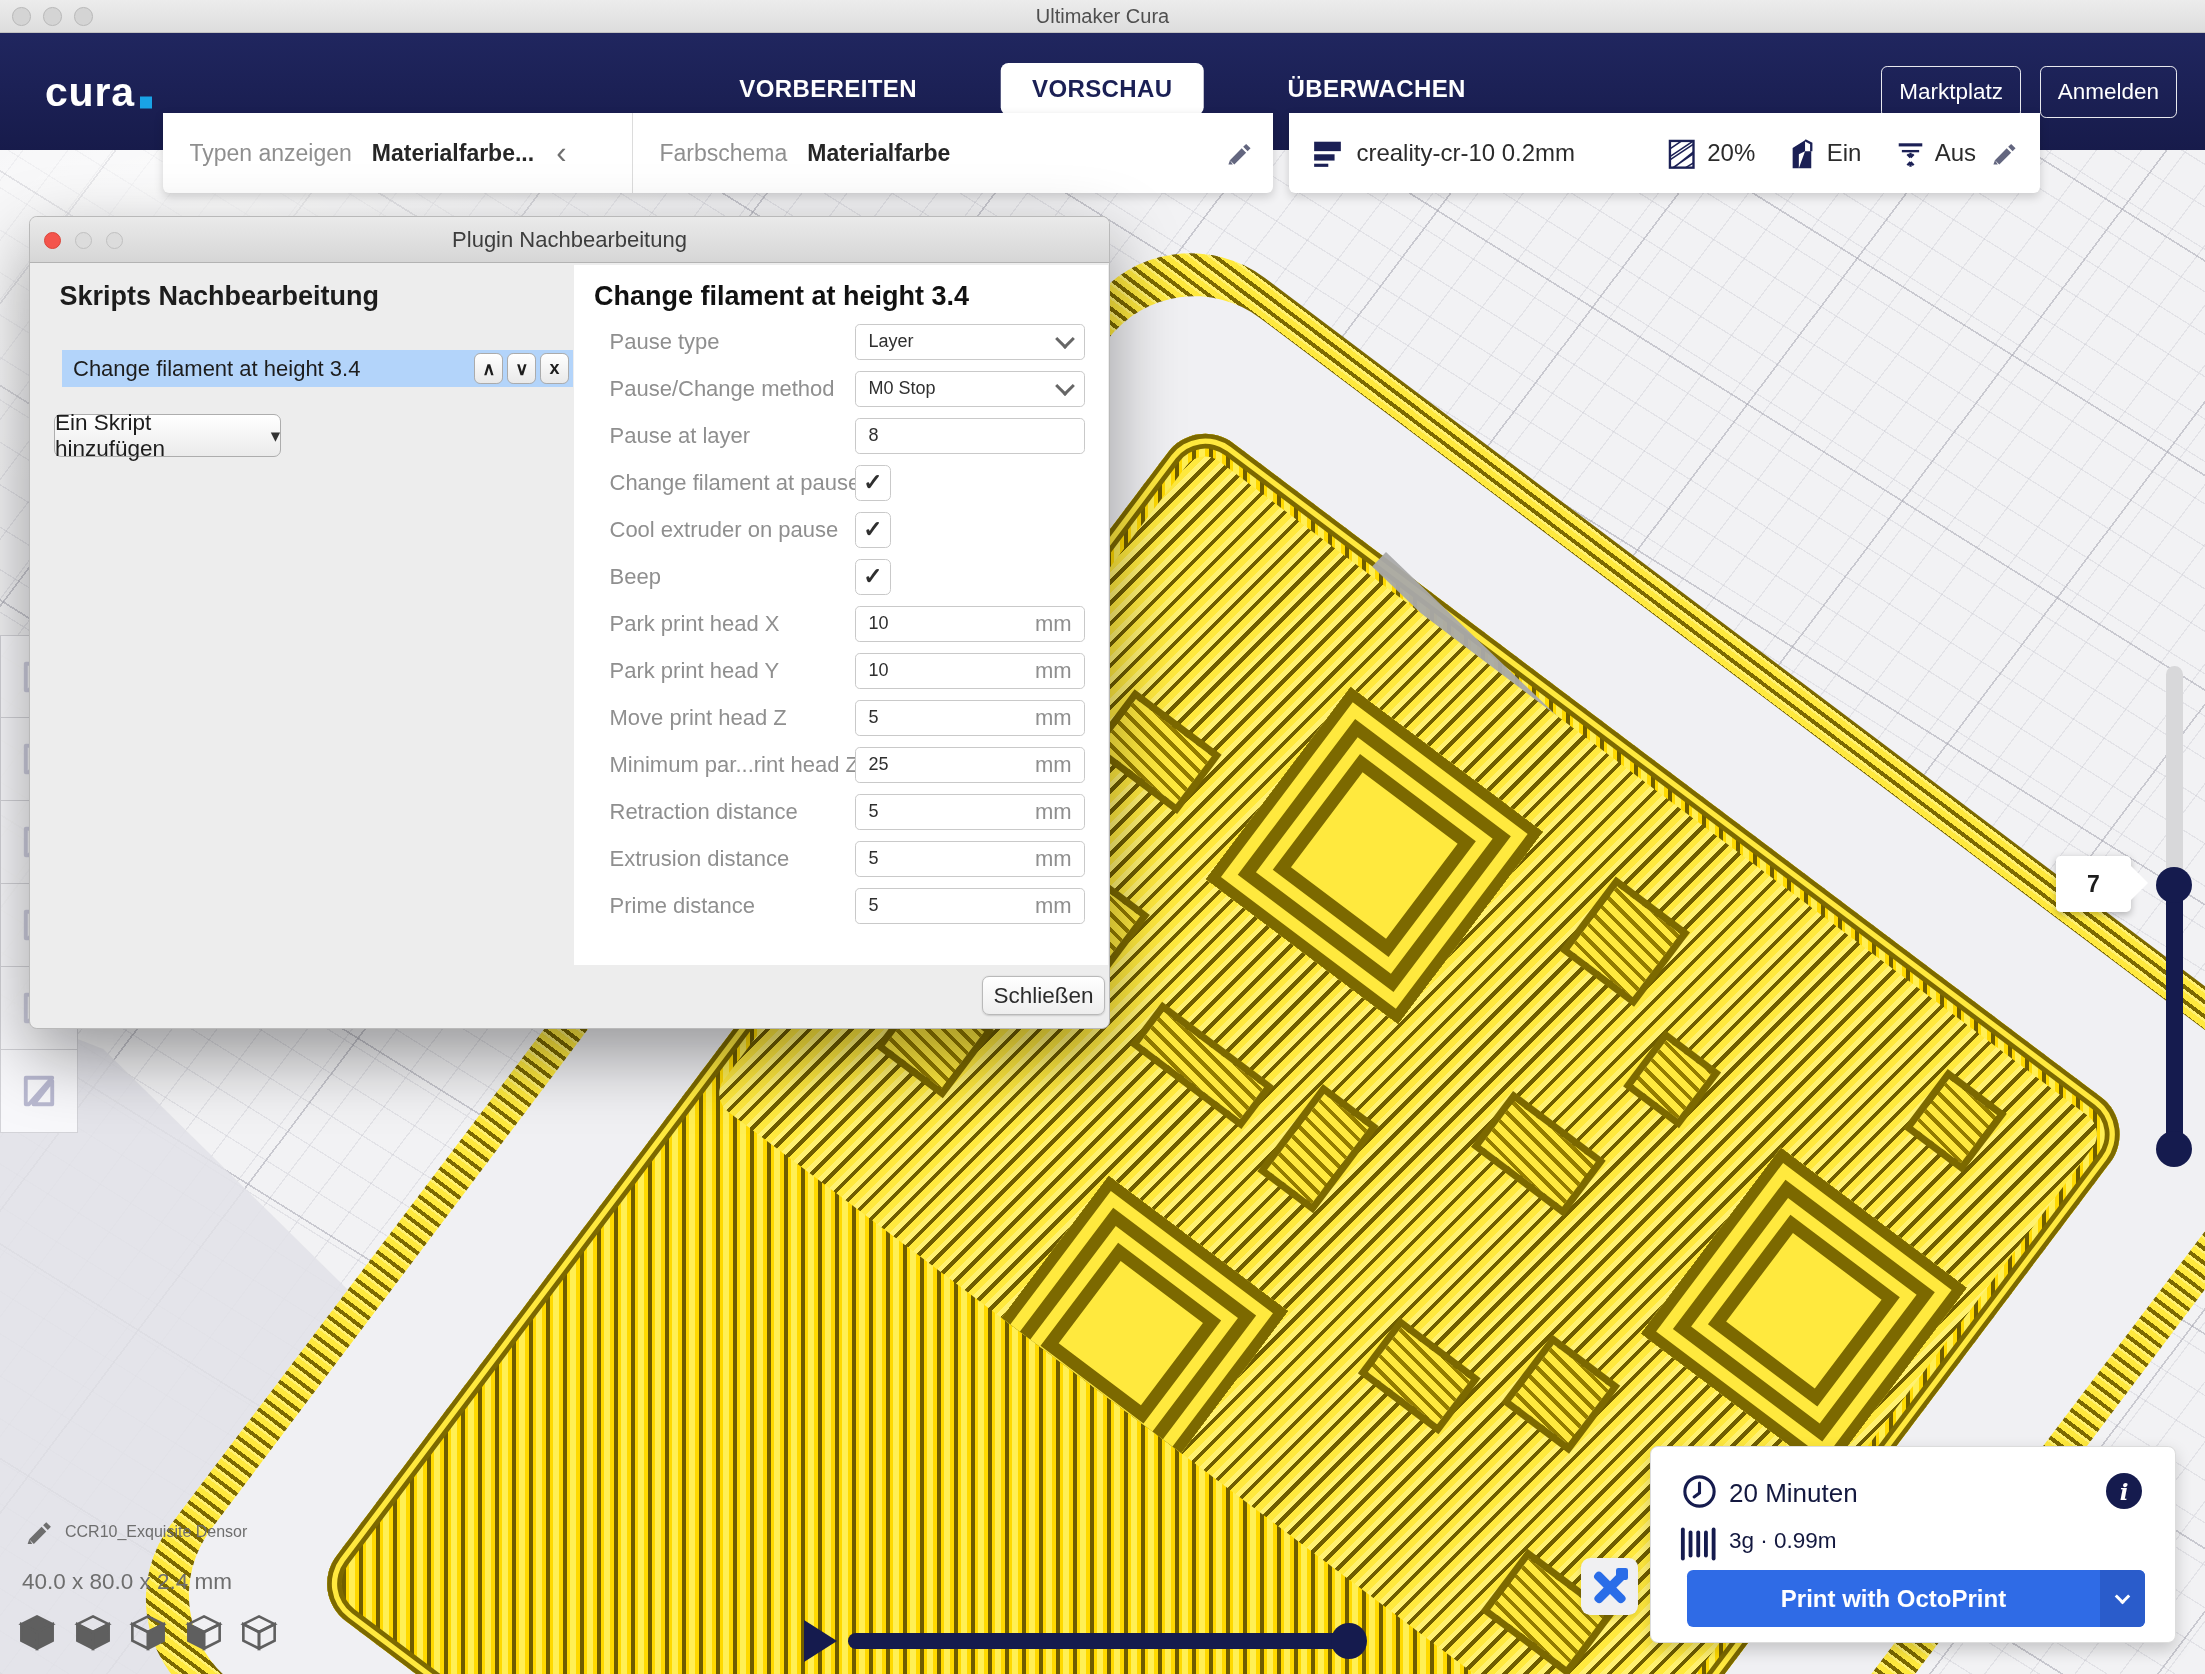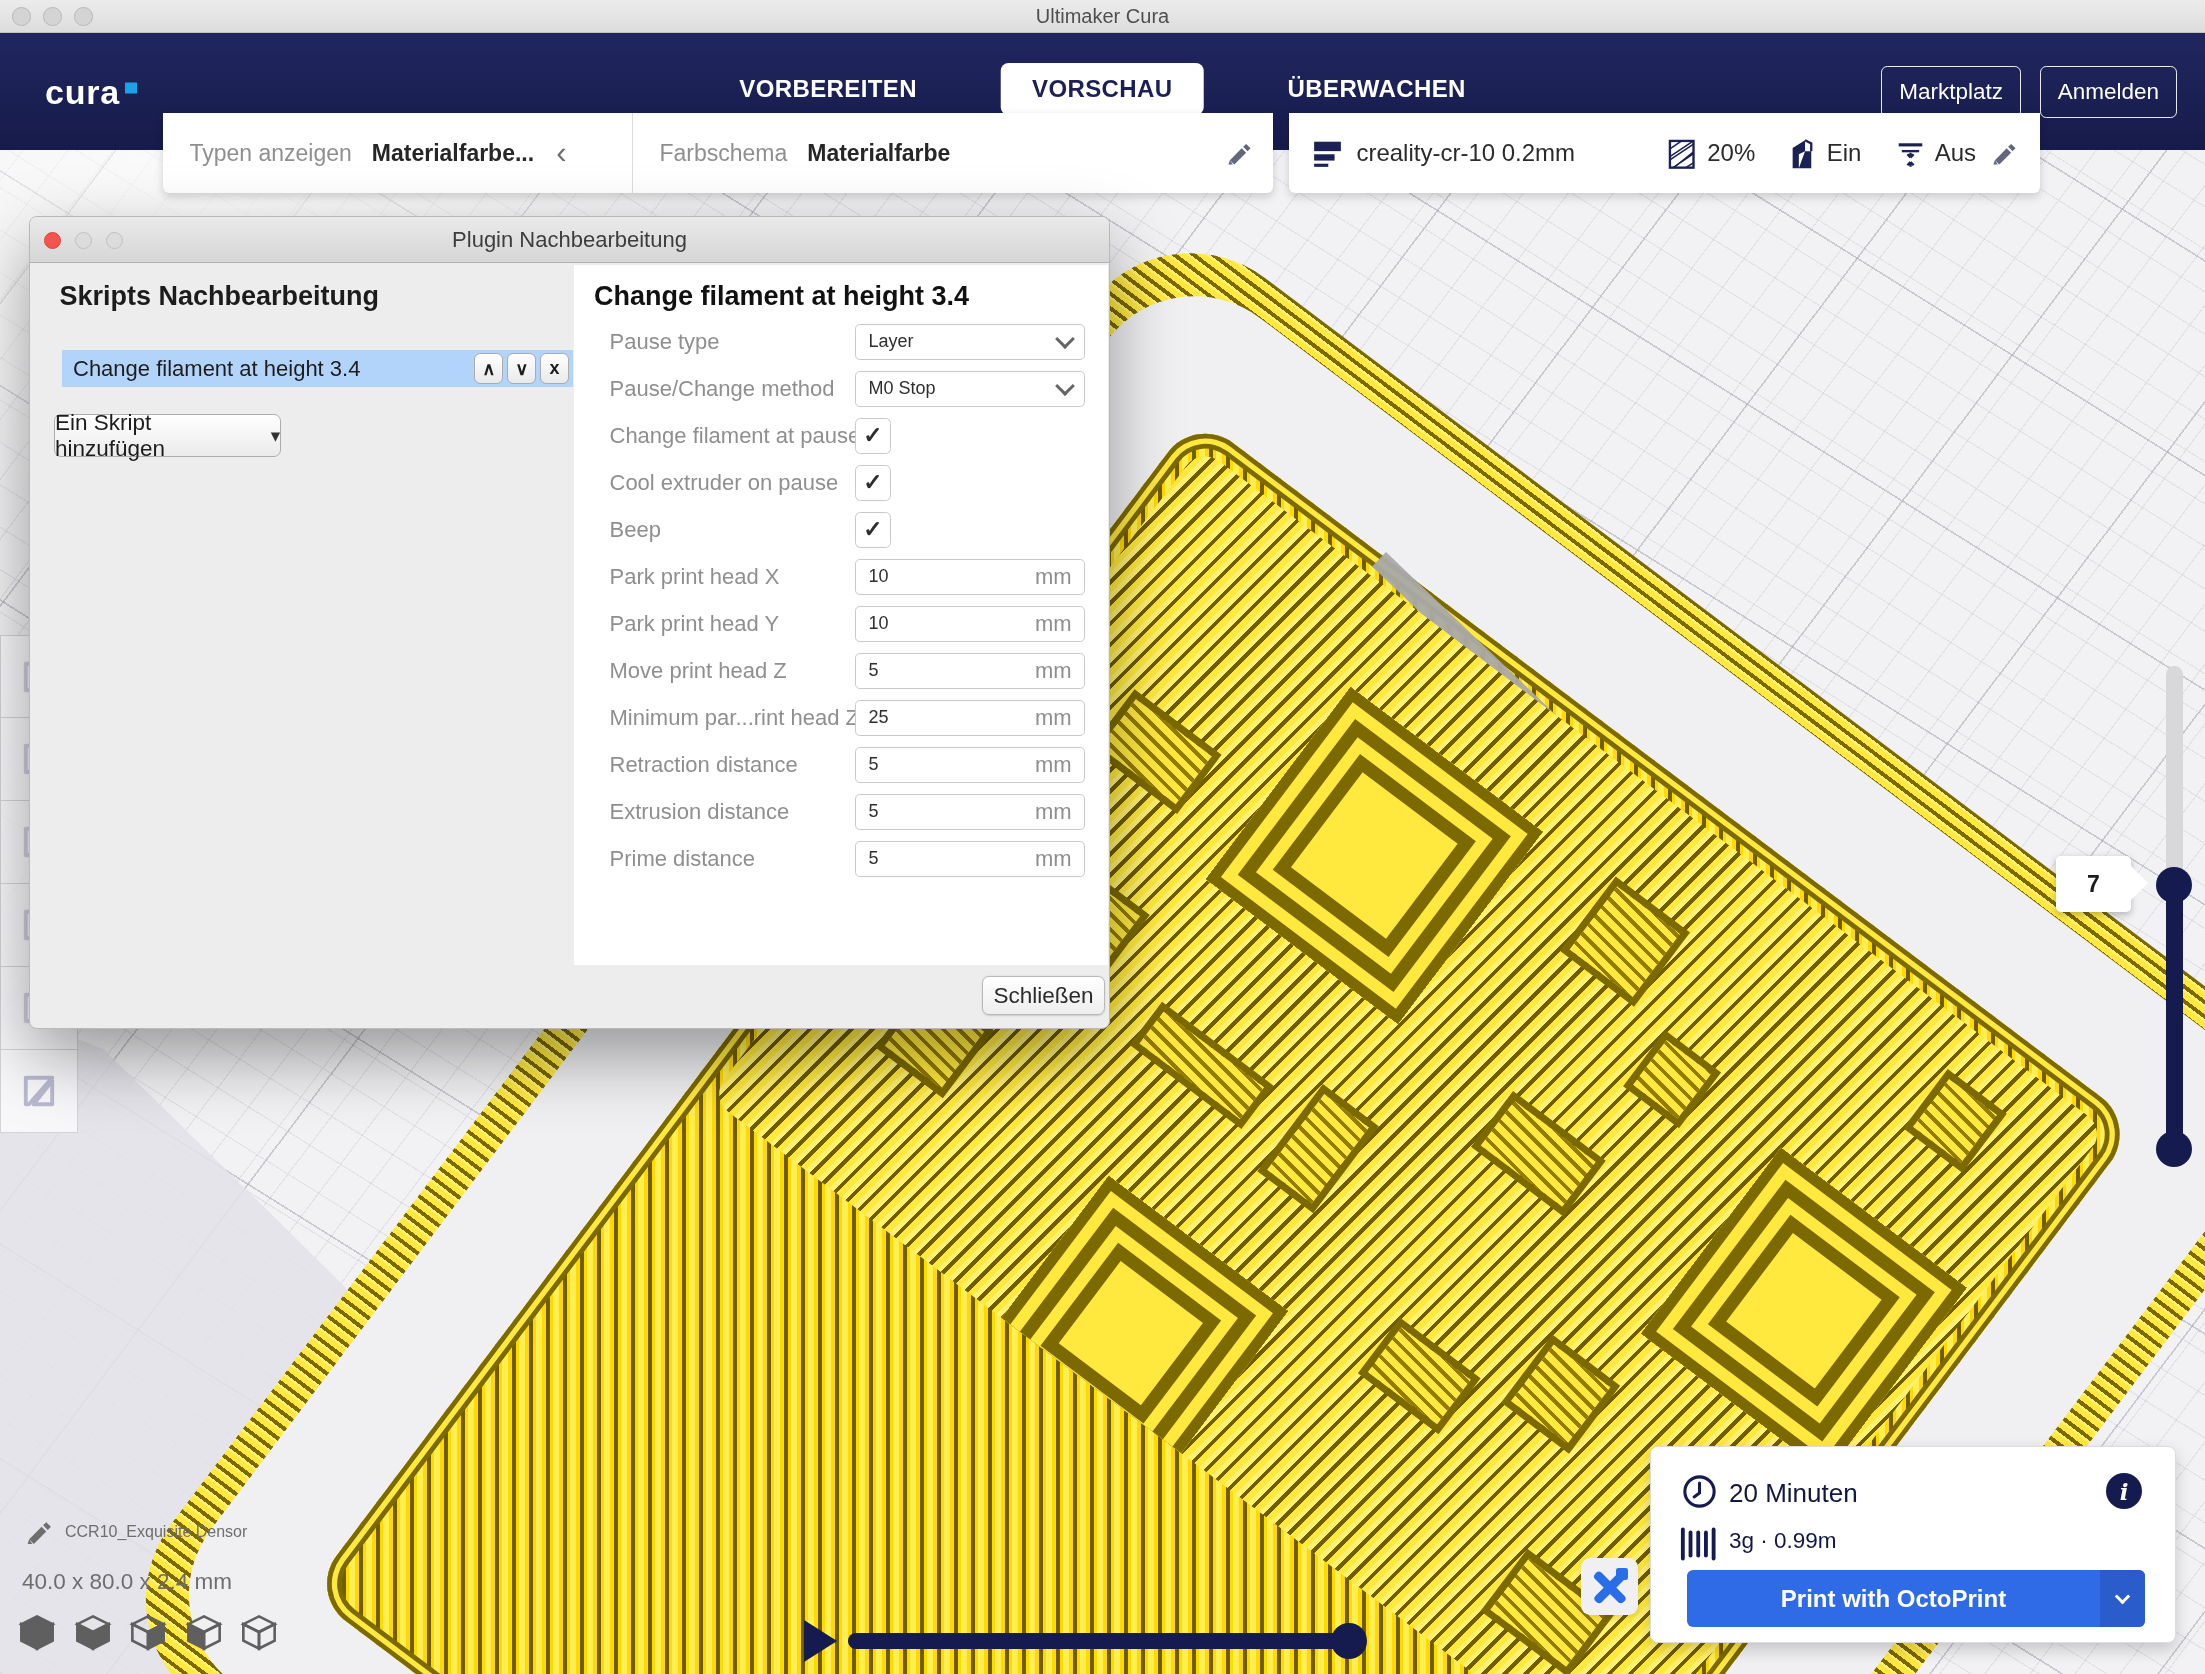--- a/index.html
+++ b/index.html
@@ -11,21 +11,21 @@
     background:linear-gradient(#ececec,#dddddd); border-bottom:0.8px solid #c2c2c2; z-index:60; }
   .titlebar .lights { position:absolute; left:12.4px; top:7px; display:flex; gap:12.4px; }
   .light { width:18.6px; height:18.6px; border-radius:50%; background:#d4d4d4; border:0.8px solid #b9b9b9; }
   .titlebar .win-title { position:absolute; left:0; right:0; top:0; height:33px; line-height:33px;
     text-align:center; font-size:20px; color:#4f4f4f; }
 
   
   .appbar { position:absolute; left:0; top:33px; width:2205px; height:117px;
     background:linear-gradient(180deg,#20265f 0%,#171b4b 100%); z-index:40; }
   .logo { position:absolute; left:45px; top:50%; transform:translateY(-50%);
-    color:#ffffff; font-size:34px; font-weight:800; letter-spacing:0.8px; display:flex; align-items:center; }
+    color:#ffffff; font-size:41px; font-weight:800; letter-spacing:0.8px; display:flex; align-items:flex-end; }
   .logo .dot { width:11.6px; height:11.6px; background:#19a3e6; margin-left:5.4px; margin-bottom:7px; }
   .tabs { position:absolute; left:50%; top:50%; transform:translate(-50%,-55%);
     display:flex; align-items:center; gap:53px; }
   .tab { color:#ffffff; font-size:24px; font-weight:700; letter-spacing:0.4px;
     padding:12.4px 31px; border-radius:7.8px; white-space:nowrap; cursor:default; }
   .tab[data-active="true"] { background:#ffffff; color:#1b2055; }
   .appbar-actions { position:absolute; right:28px; top:50%; transform:translateY(-50%); display:flex; gap:18.6px; }
   .outline-btn { border:1.6px solid rgba(255,255,255,.9); border-radius:6.2px; color:#fff;
     font-size:22.5px; padding:12px 17px; background:transparent; }
 
@@ -470,20 +470,31 @@
         <div class="frow" data-type="select">
           <div class="flabel">Pause/Change method</div>
           <div class="fctl">
             <div class="ctl-select">
               <span class="selval">M0 Stop</span>
               <span class="chev"></span>
             </div>
 
           </div>
         </div>
+        <div class="frow" data-type="input">
+          <div class="flabel">Pause at layer</div>
+          <div class="fctl">
+
+            <div class="ctl-input">
+              <span class="inval">8</span>
+              <span class="unit"></span>
+            </div>
+
+          </div>
+        </div>
         <div class="frow" data-type="checkbox">
           <div class="flabel">Change filament at pause</div>
           <div class="fctl">
 
             <div class="ctl-check">
               <span class="chk">✓</span>
             </div>
           </div>
         </div>
         <div class="frow" data-type="checkbox">

